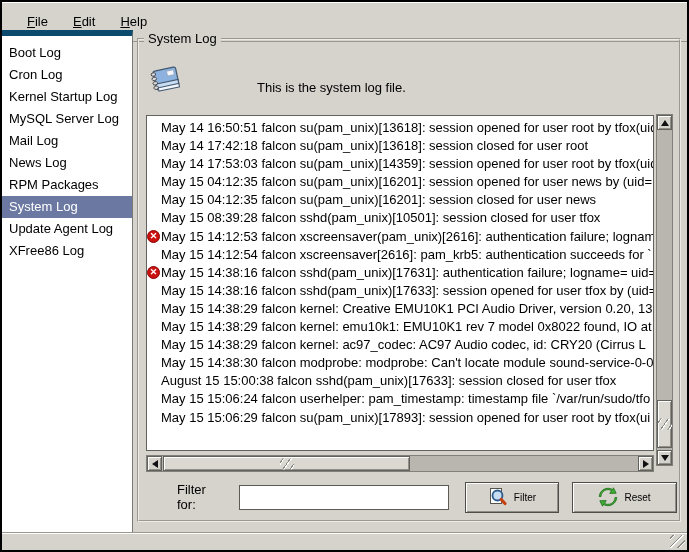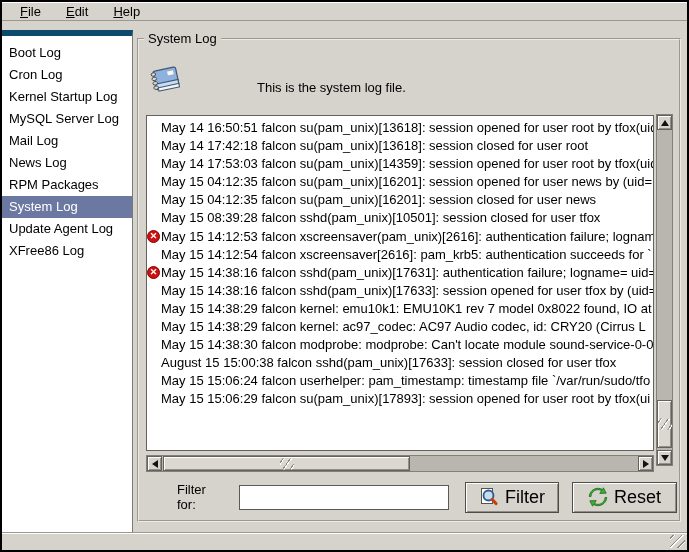--- a/index.html
+++ b/index.html
@@ -9,22 +9,22 @@
   .window {
     position: relative;
     width: 689px; height: 552px;
     border: 2px solid #000;
     background: #d6d3cd;
     overflow: hidden;
   }
 
   
   .menubar {
-    position: absolute; top:0; left:0; right:0; height:19px;
-    display:flex; align-items:center; padding-left:9px;
+    position: absolute; top:0; left:0; right:0; height:40px;
+    display:flex; align-items:center; padding-left:16px;
     background:#d6d3cd;
     border-bottom:1px solid #9a978f;
     box-shadow: inset 0 1px 0 #fff;
   }
   .menu-item { padding:4px 9px; margin-right:7px; cursor:default; }
   .menu-item u { text-decoration:underline; }
 
   
   .body { position:absolute; top:28px; left:0; right:0; bottom:18px; display:flex; }
 
@@ -115,21 +115,21 @@
   .filter-input {
     margin-left:12px; width:216px; height:25px;
     border:1px solid #5c5a55; background:#fff;
     font-family:"Liberation Sans",sans-serif; font-size:13px; padding:0 4px;
   }
   .gtk-btn {
     height:31px; background:#d6d3cd;
     border:1px solid #4f4d49;
     box-shadow: inset 1px 1px 0 #fff, inset -1px -1px 0 #8f8d87;
     display:flex; align-items:center; justify-content:center; gap:6px;
-    font-family:"Liberation Sans",sans-serif; font-size:18px; cursor:default;
+    font-family:"Liberation Sans",sans-serif; font-size:10px; cursor:default;
   }
   .filter-btn { margin-left:16px; width:97px; }
   .reset-btn  { margin-left:13px; width:108px; }
 
   
   .statusbar {
     position:absolute; bottom:0; left:0; right:0; height:18px;
     background:#d6d3cd; border-top:1px solid #9a978f;
     box-shadow: inset 0 1px 0 #fff;
   }
@@ -187,20 +187,21 @@
             <div class="log-row"><span>May 14 16:50:51 falcon su(pam_unix)[13618]: session opened for user root by tfox(uid</span></div>
             <div class="log-row"><span>May 14 17:42:18 falcon su(pam_unix)[13618]: session closed for user root</span></div>
             <div class="log-row"><span>May 14 17:53:03 falcon su(pam_unix)[14359]: session opened for user root by tfox(uid</span></div>
             <div class="log-row"><span>May 15 04:12:35 falcon su(pam_unix)[16201]: session opened for user news by (uid=</span></div>
             <div class="log-row"><span>May 15 04:12:35 falcon su(pam_unix)[16201]: session closed for user news</span></div>
             <div class="log-row"><span>May 15 08:39:28 falcon sshd(pam_unix)[10501]: session closed for user tfox</span></div>
             <div class="log-row"><span class="err-badge">✕</span><span>May 15 14:12:53 falcon xscreensaver(pam_unix)[2616]: authentication failure; lognam</span></div>
             <div class="log-row"><span>May 15 14:12:54 falcon xscreensaver[2616]: pam_krb5: authentication succeeds for `</span></div>
             <div class="log-row"><span class="err-badge">✕</span><span>May 15 14:38:16 falcon sshd(pam_unix)[17631]: authentication failure; logname= uid=</span></div>
             <div class="log-row"><span>May 15 14:38:16 falcon sshd(pam_unix)[17633]: session opened for user tfox by (uid=</span></div>
+            <div class="log-row"><span>May 15 14:38:29 falcon kernel: Creative EMU10K1 PCI Audio Driver, version 0.20, 13</span></div>
             <div class="log-row"><span>May 15 14:38:29 falcon kernel: emu10k1: EMU10K1 rev 7 model 0x8022 found, IO at</span></div>
             <div class="log-row"><span>May 15 14:38:29 falcon kernel: ac97_codec: AC97 Audio codec, id: CRY20 (Cirrus L</span></div>
             <div class="log-row"><span>May 15 14:38:30 falcon modprobe: modprobe: Can't locate module sound-service-0-0</span></div>
             <div class="log-row"><span>August 15 15:00:38 falcon sshd(pam_unix)[17633]: session closed for user tfox</span></div>
             <div class="log-row"><span>May 15 15:06:24 falcon userhelper: pam_timestamp: timestamp file `/var/run/sudo/tfo</span></div>
             <div class="log-row"><span>May 15 15:06:29 falcon su(pam_unix)[17893]: session opened for user root by tfox(ui</span></div>
           </div>
 
         <div class="vscroll">
           <div class="sb-btn up">

